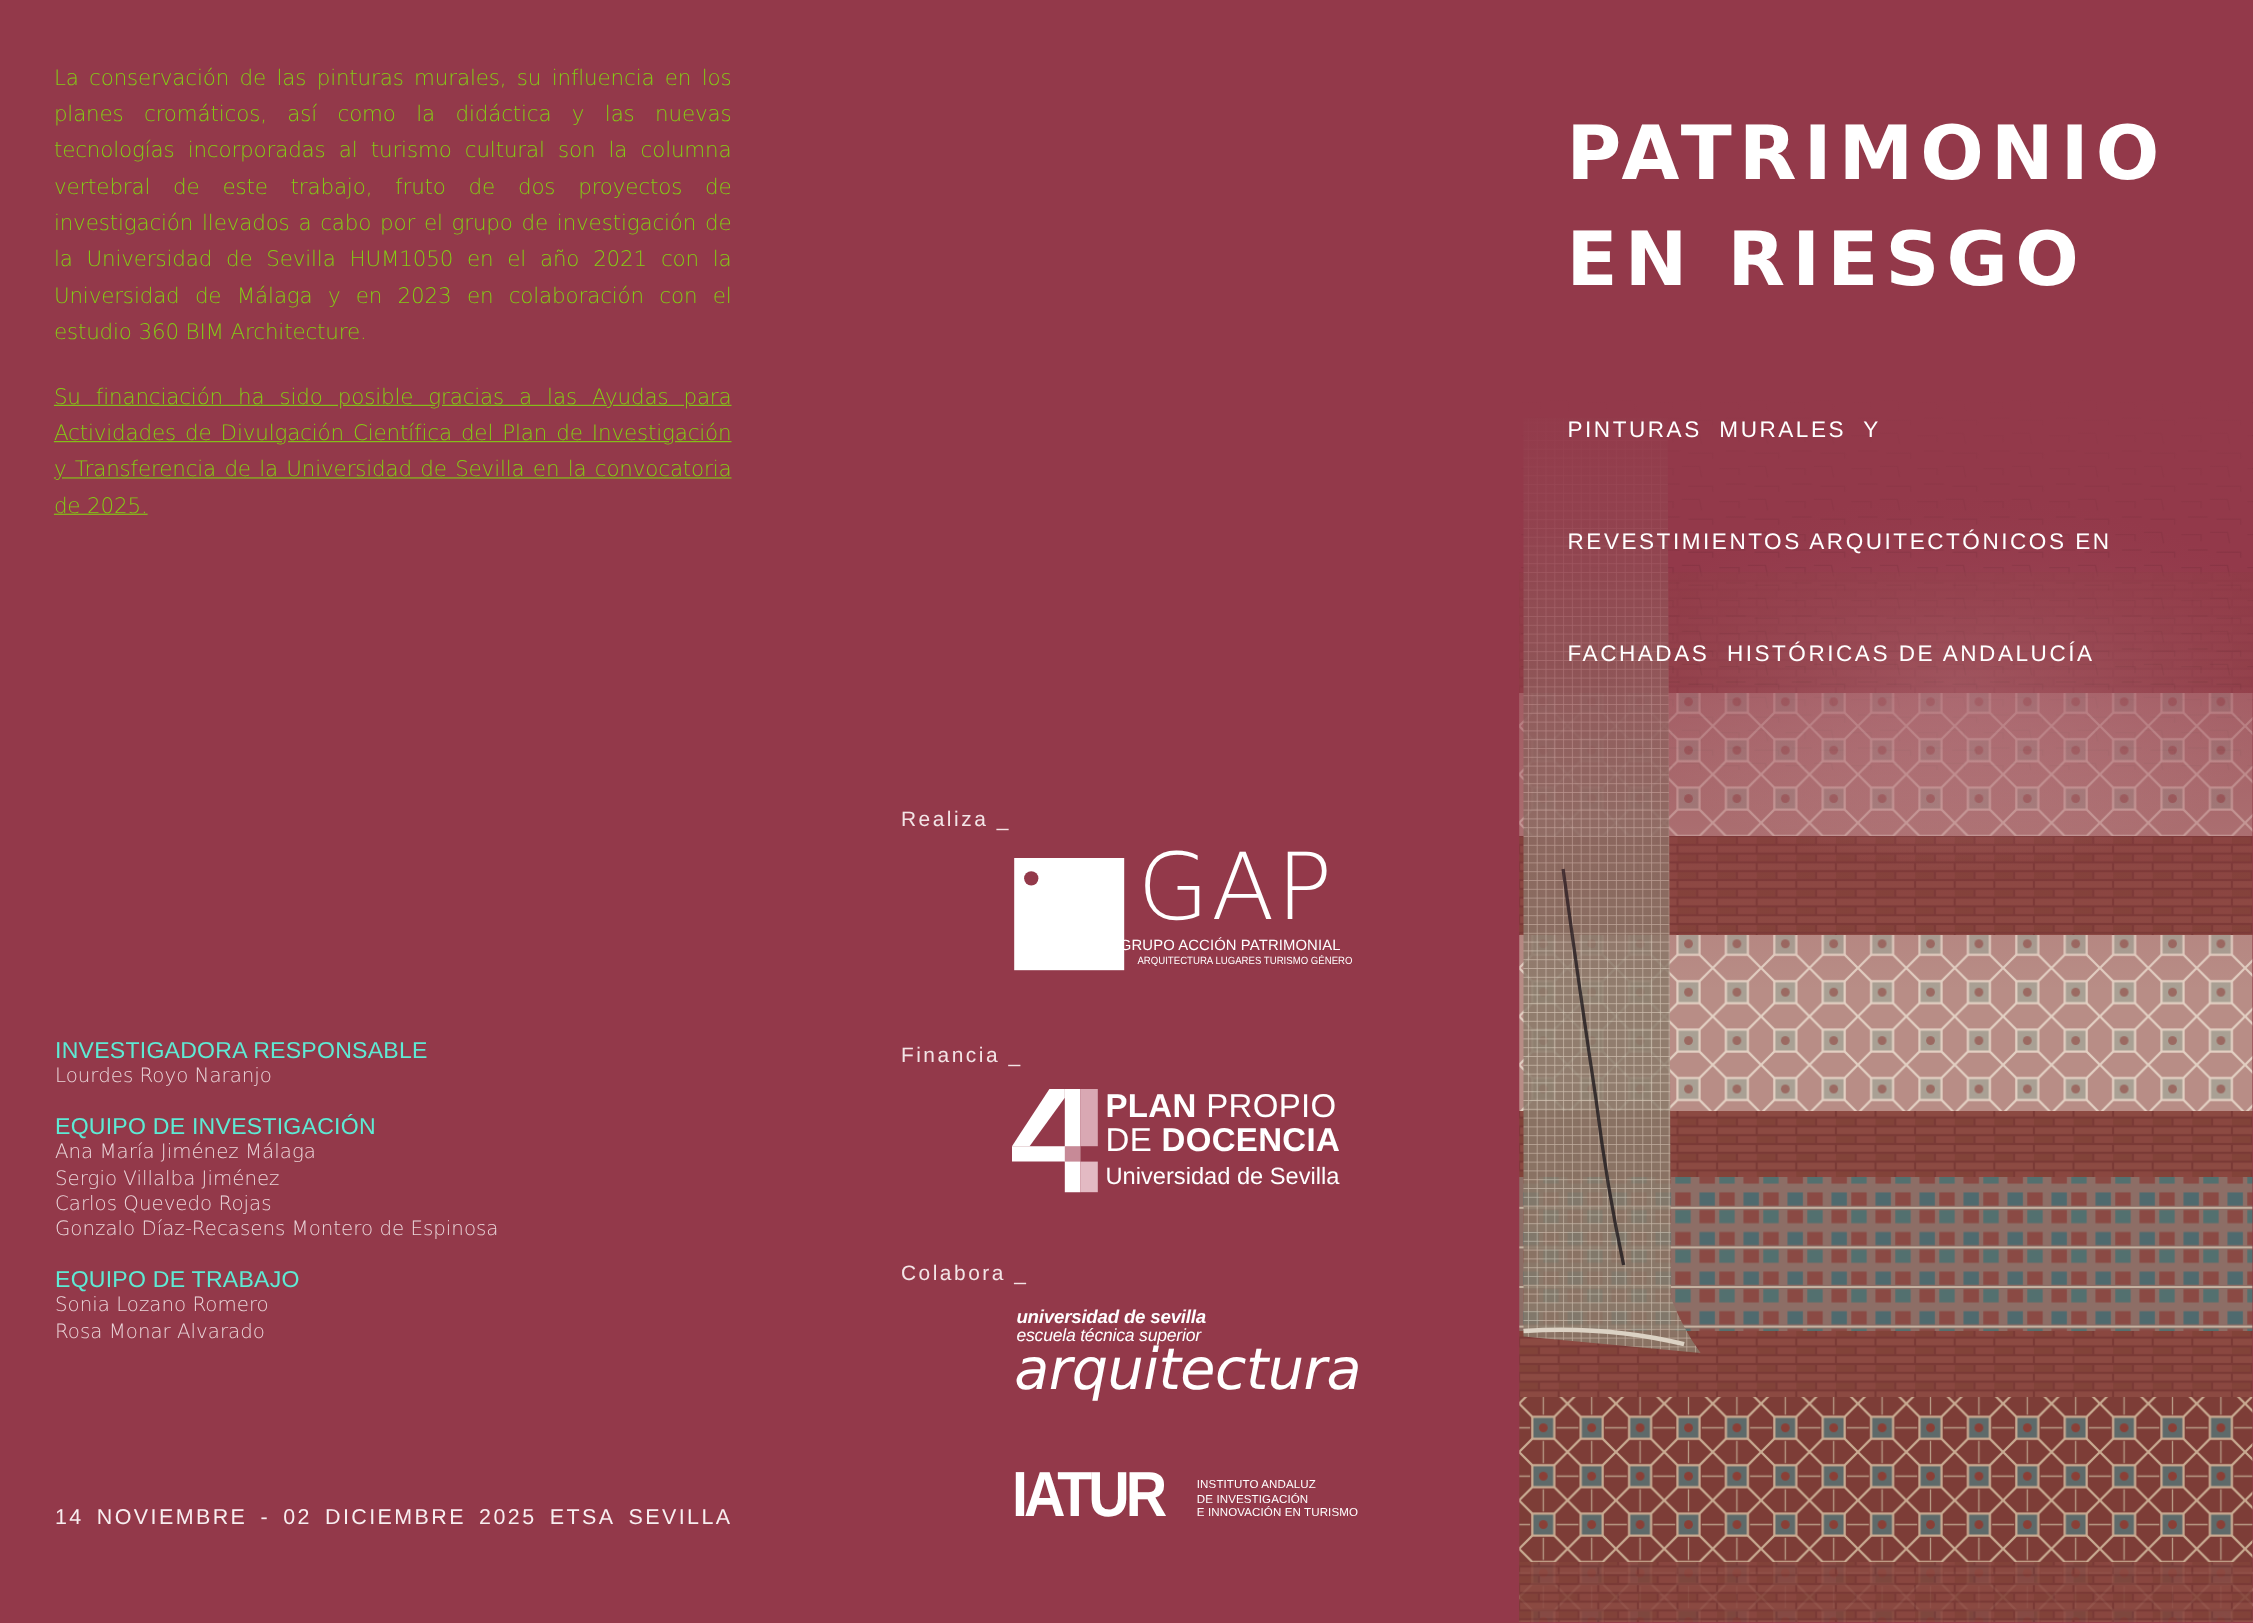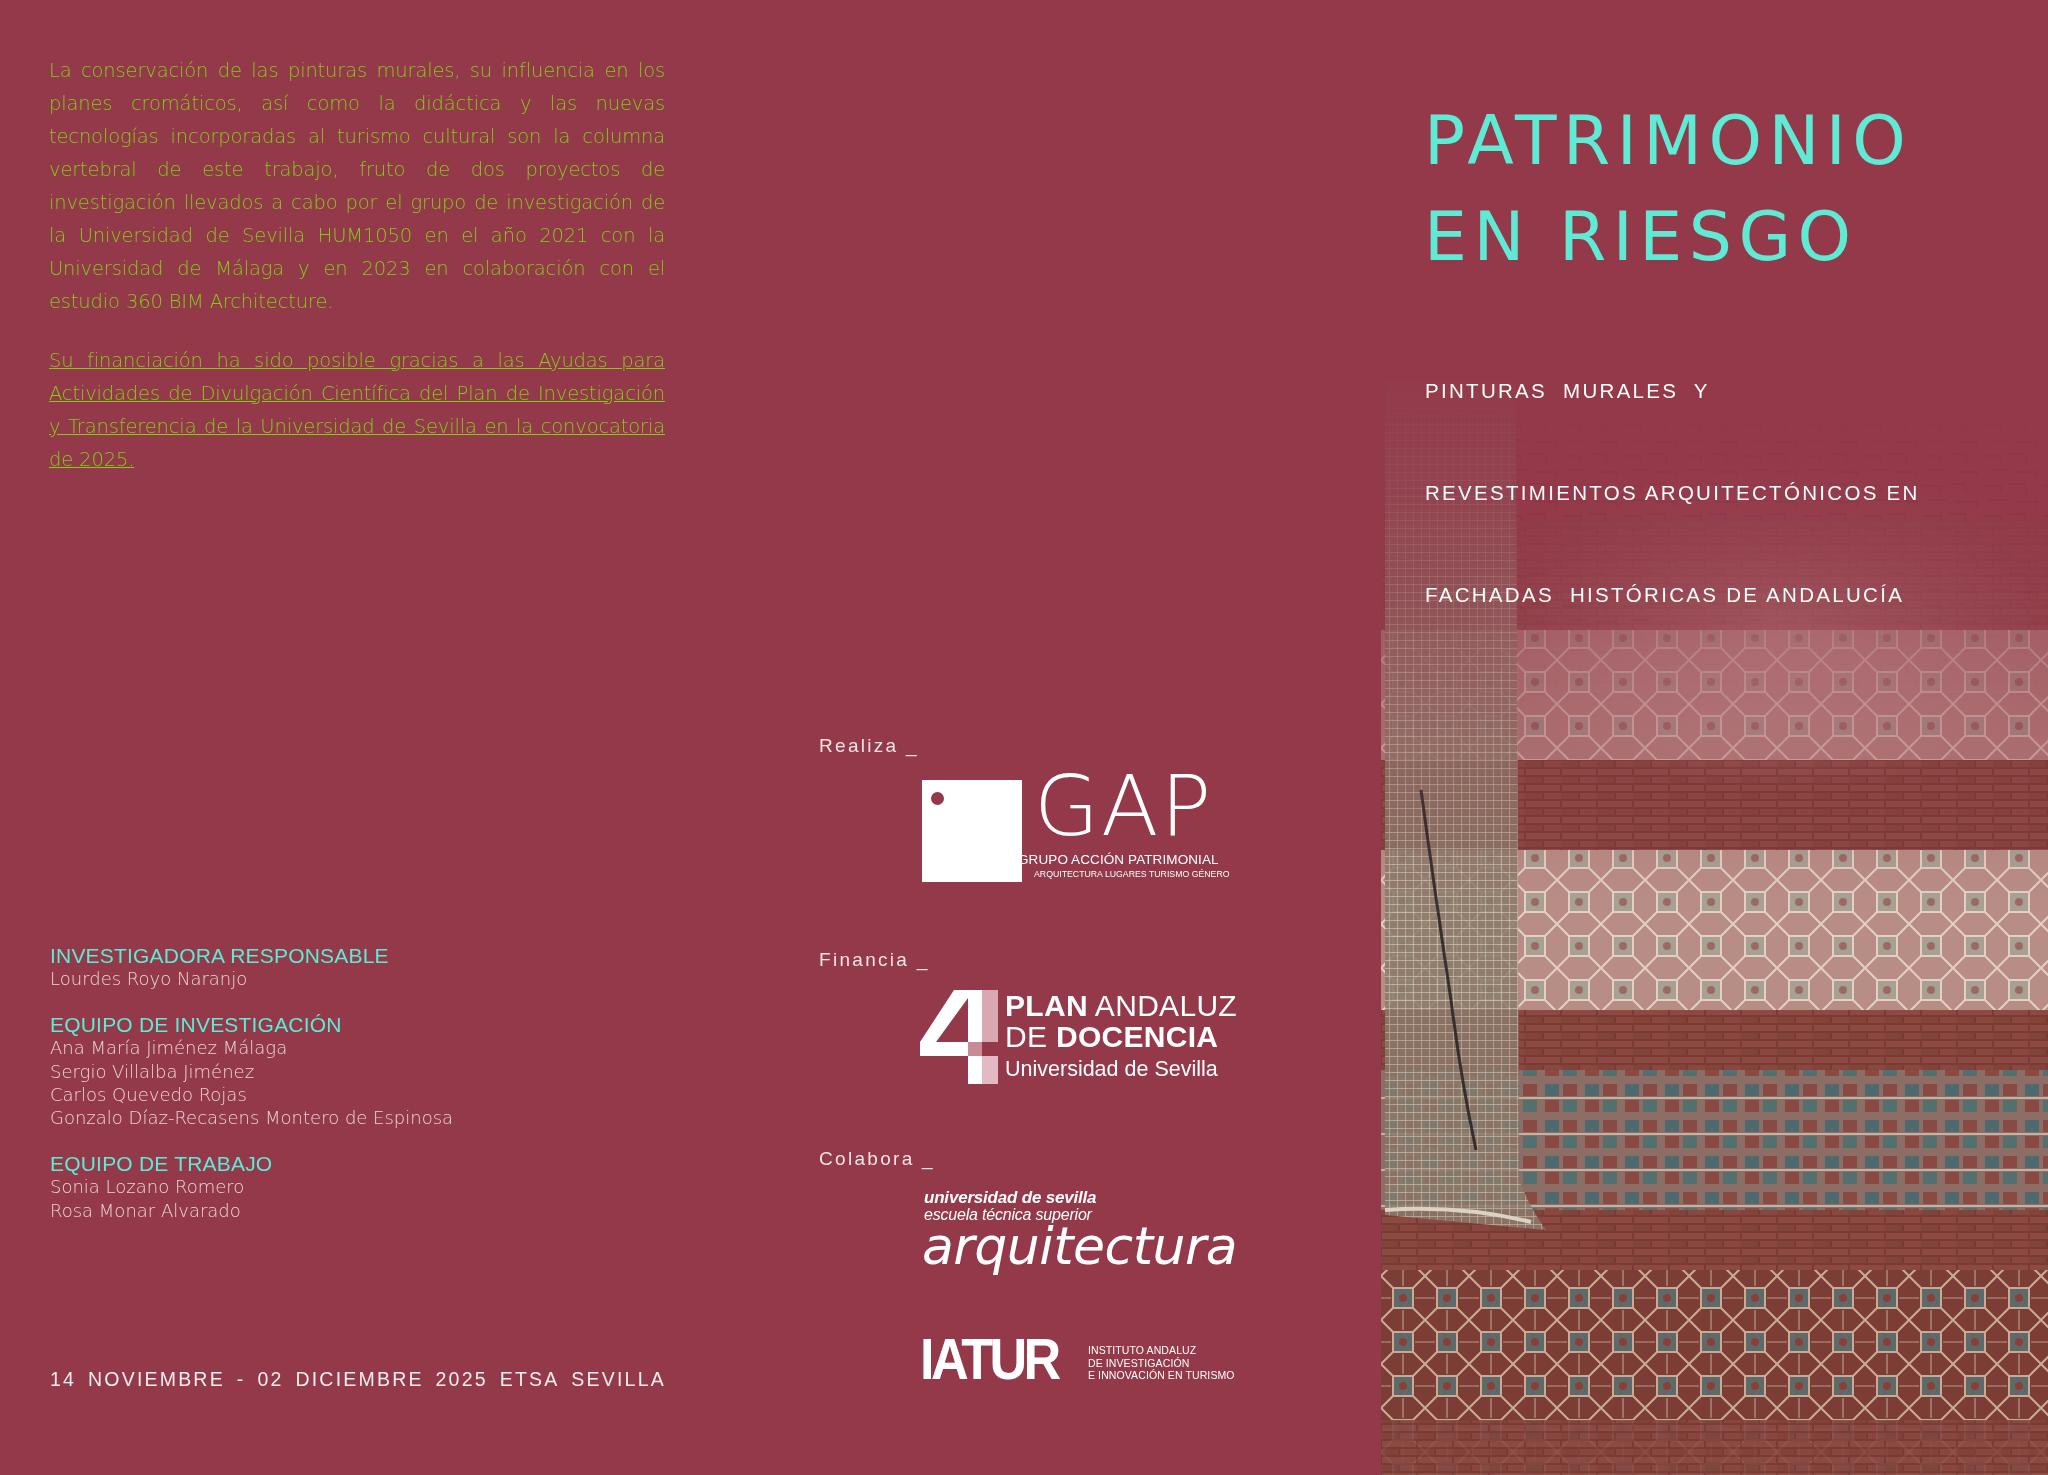--- a/index.html
+++ b/index.html
@@ -127,23 +127,23 @@
   }
   .photo { position: absolute; left: 0; top: 0; width: 667px; height: 1475px; }
   .photo-fade {
     position: absolute; left: 0; top: 0; width: 667px; height: 1475px;
     background:
       linear-gradient(180deg, rgba(147,57,74,1) 0px, rgba(147,57,74,1) 360px, rgba(147,57,74,0.85) 470px, rgba(147,57,74,0.55) 600px, rgba(147,57,74,0.2) 760px, rgba(147,57,74,0.0) 900px),
       radial-gradient(ellipse 320px 170px at 400px 620px, rgba(230,200,200,0.35), rgba(230,200,200,0) 100%);
   }
   .cover-title {
     position: absolute; left: 43px; top: 93px;
-    font-family: "DejaVu Sans", sans-serif; font-weight: 400;
+    font-family: "DejaVu Sans", sans-serif; font-weight: 700;
     font-size: 68px; line-height: 96px; letter-spacing: 6.5px;
-    color: #5eead4;
+    color: #ffffff;
   }
   .cover-subtitle {
     position: absolute; left: 44px; top: 306px;
     font-size: 20.5px; line-height: 34px; letter-spacing: 2.3px;
     color: #ffffff; font-weight: 400; white-space: pre;
   }
 </style>
 </head>
 <body>
 
@@ -196,21 +196,21 @@
 <div class="role-label" style="top:949px">Financia _</div>
 
 <div class="logo plan">
   <svg class="plan-four" viewBox="0 0 80 94">
     <polygon points="48,0 48,52 0,52 0,66 48,66 48,94 62,94 62,66 62,0" fill="#ffffff"></polygon>
     <polygon points="48,0 34,0 0,52 16,52 48,8" fill="#ffffff"></polygon>
     <rect x="62" y="0" width="16" height="52" fill="#d9a8b3"></rect>
     <rect x="48" y="52" width="14" height="14" fill="#c78a97"></rect>
     <rect x="62" y="66" width="16" height="28" fill="#e3bac3"></rect>
   </svg>
-  <div class="plan-line1"><b>PLAN</b><span> ANDALUZ</span></div>
+  <div class="plan-line1"><b>PLAN</b><span> PROPIO</span></div>
   <div class="plan-line2"><span>DE </span><b>DOCENCIA</b></div>
   <div class="plan-line3">Universidad de Sevilla</div>
 </div>
 
 <div class="role-label" style="top:1148px">Colabora _</div>
 
 <div class="logo etsa">
   <div class="etsa-l1">universidad de sevilla</div>
   <div class="etsa-l2">escuela técnica superior</div>
   <div class="etsa-l3">arquitectura</div>

